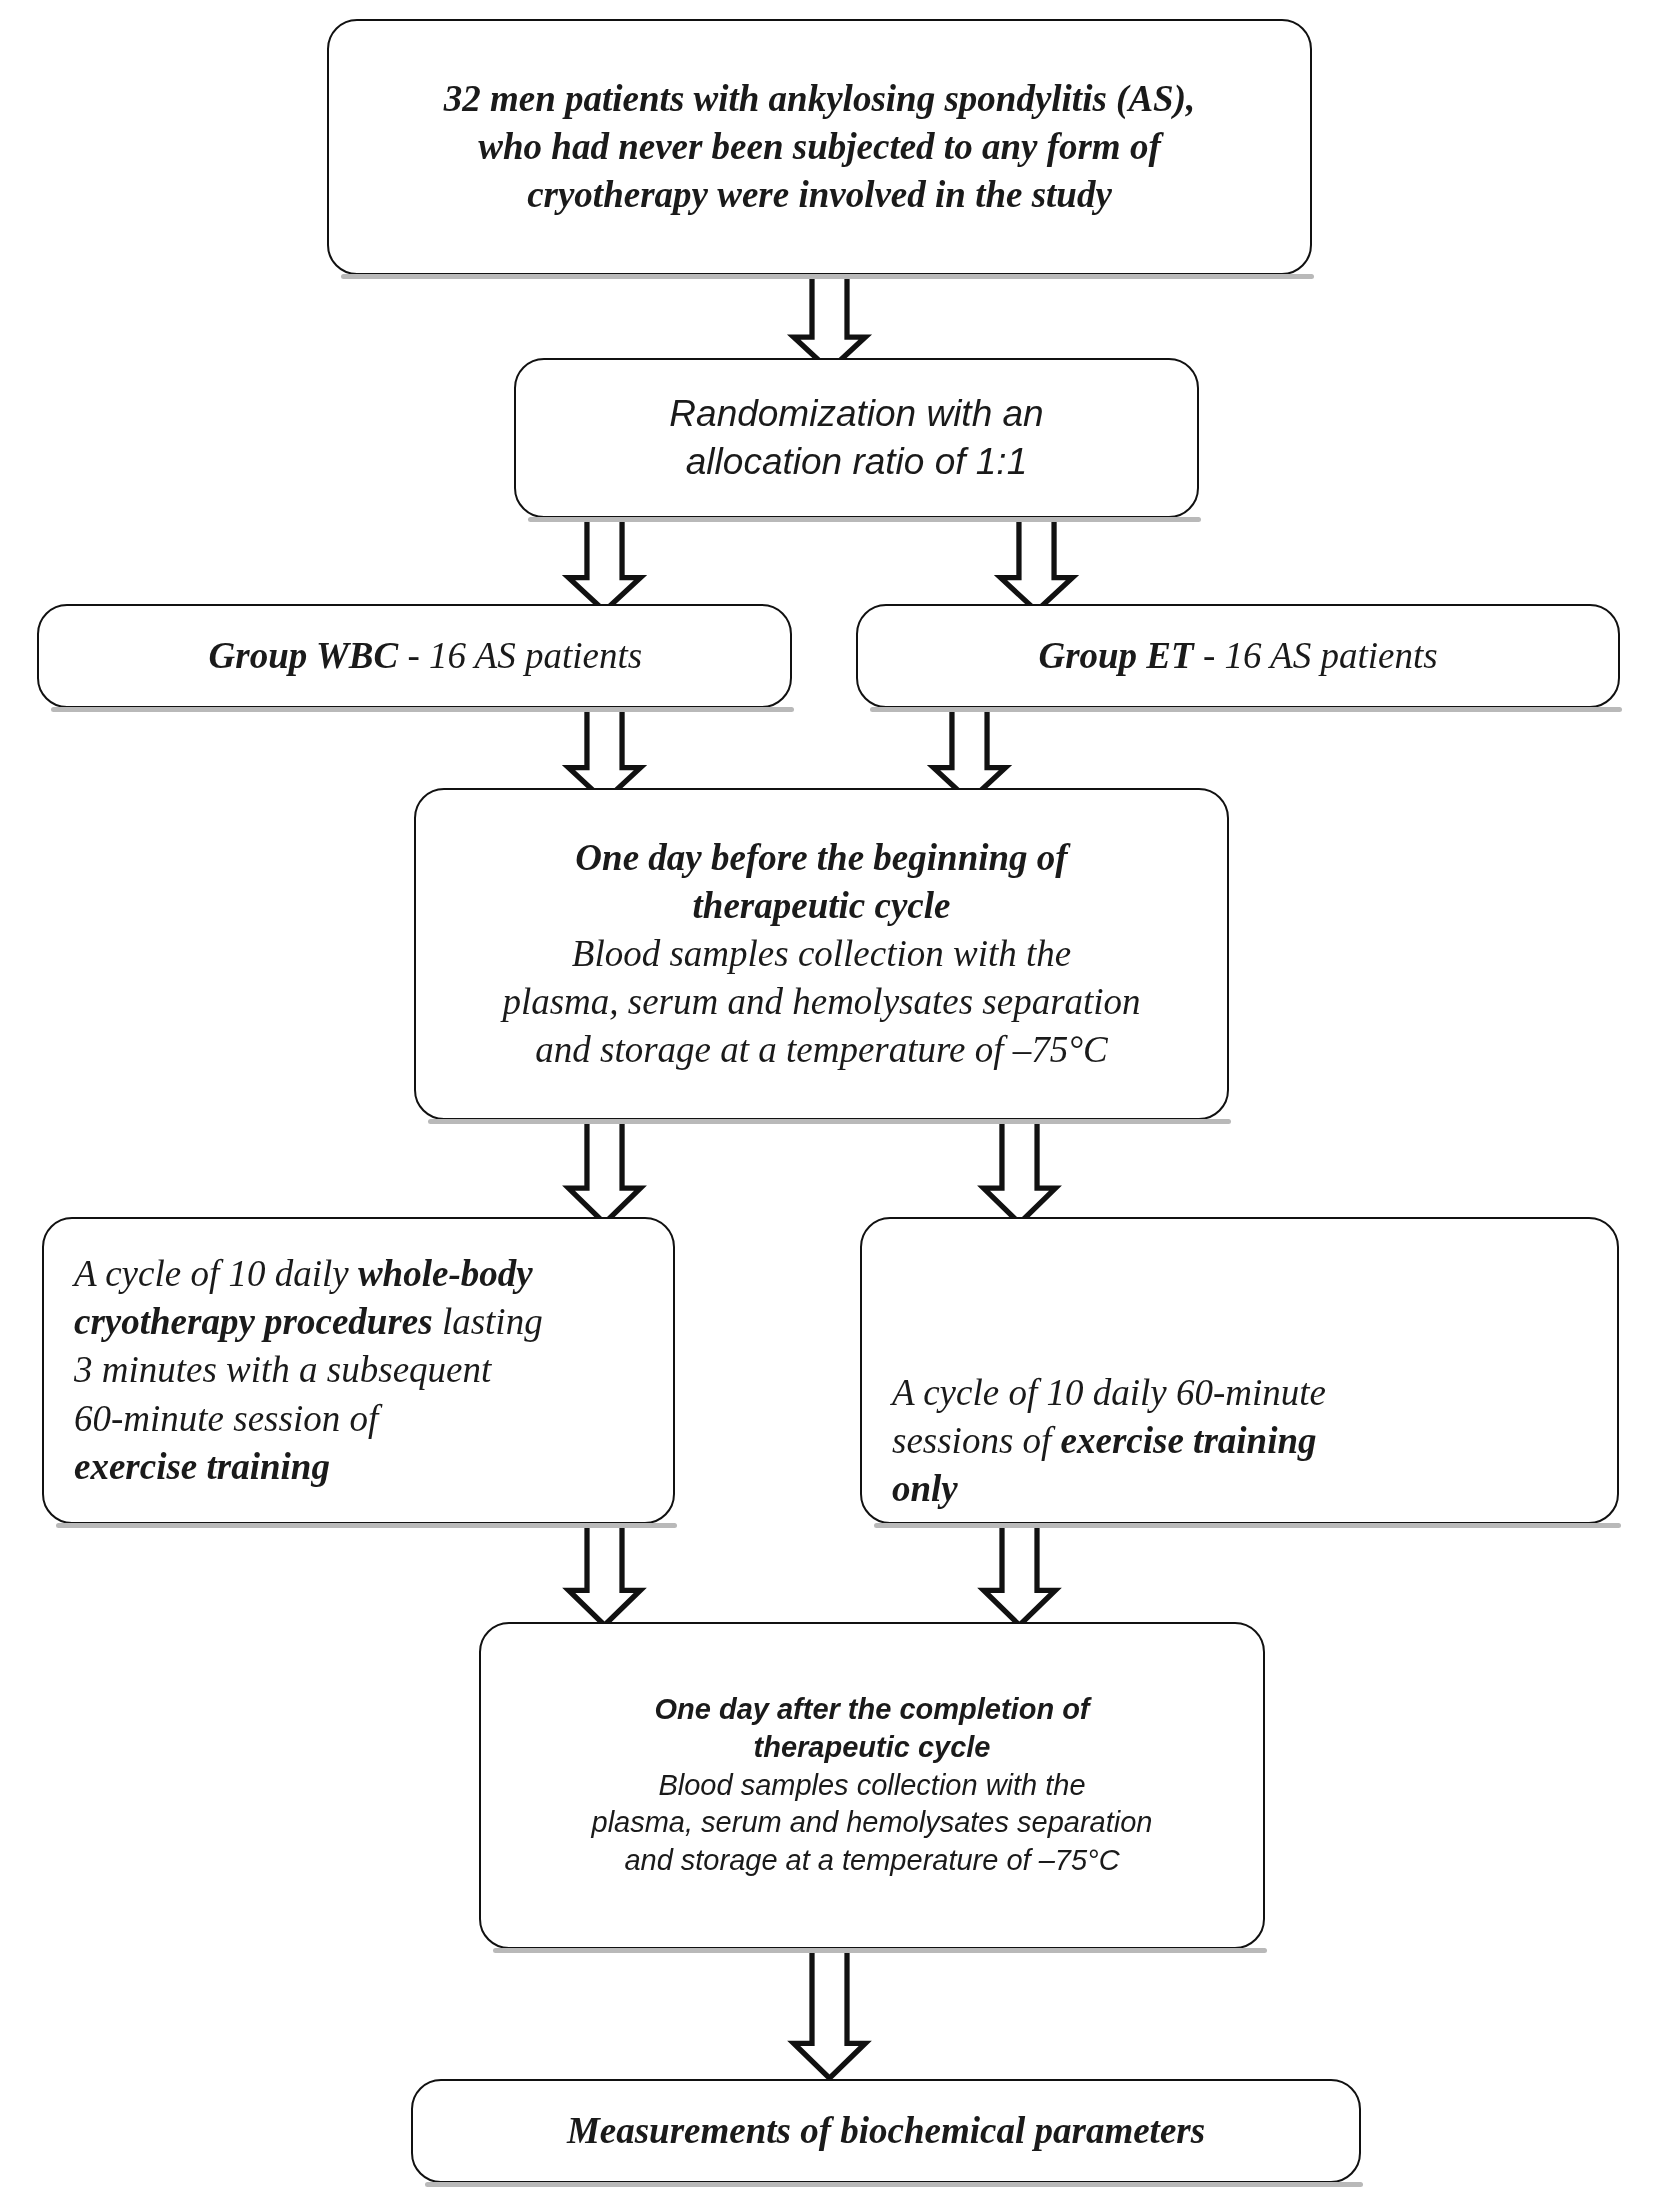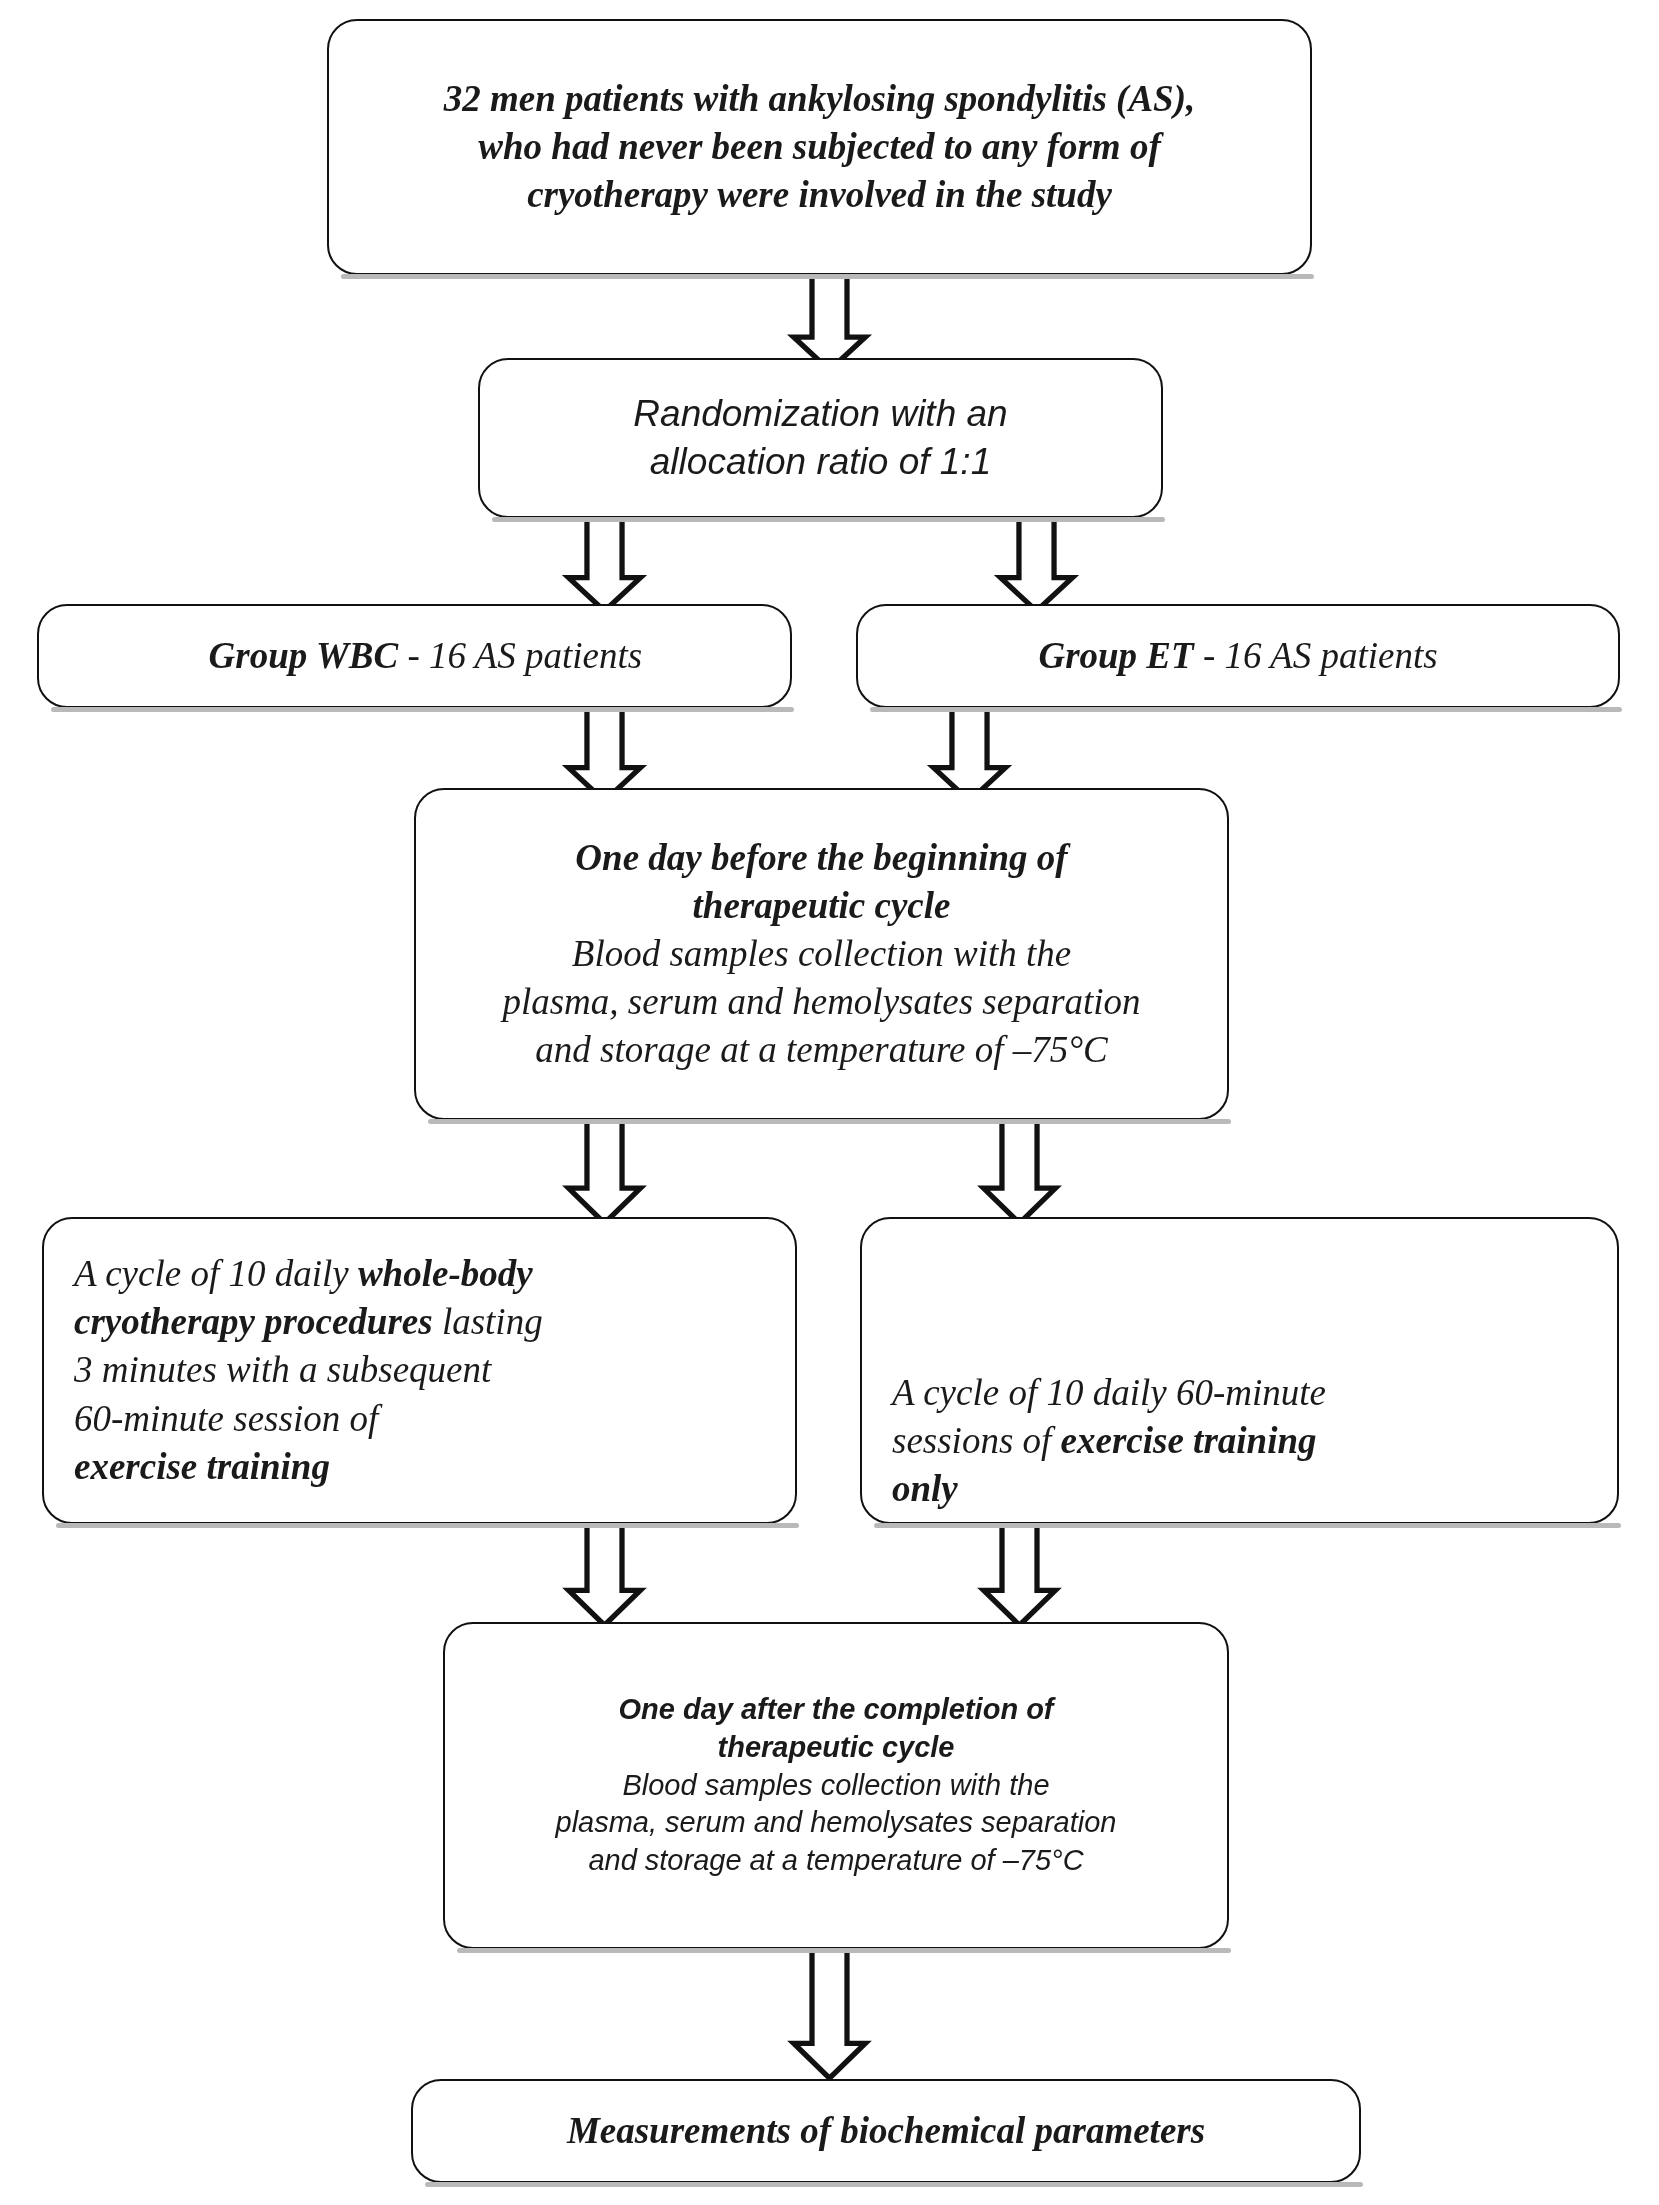--- a/index.html
+++ b/index.html
@@ -41,21 +41,21 @@
     left: 12.3px;
     right: -3.5px;
     bottom: -6.1px;
     height: 5.3px;
     background: #b9b9b9;
     border-radius: 2.6px;
     z-index: -1;
   }
 
   .serif      { font-family: "Liberation Serif", serif; }
-  .sans       { font-family: "Liberation Sans", sans-serif; }
+  .sans       { font-family: "Liberation Sans", sans-serif; margin-left: 36px; }
   .bold       { font-weight: bold; }
 
   .node .txt  { width: 100%; font-style: italic; }
   .node .line { display: block; white-space: nowrap; }
   .node.left-align .txt { text-align: left; }
 
   
   .arrow {
     position: absolute;
     z-index: 2;
@@ -139,21 +139,21 @@
       <path d="M33 0 L33 80 L12 80 L53 120 L94 80 L73 80 L73 0 Z" fill="#ffffff" stroke="#111111" stroke-width="6" stroke-linejoin="miter"></path>
     </svg>
   </div>
 
   <div class="arrow" style="left:973px; top:1118px; width:93px; height:107px;">
     <svg width="93" height="107" viewBox="0 0 106 122">
       <path d="M33 0 L33 80 L12 80 L53 120 L94 80 L73 80 L73 0 Z" fill="#ffffff" stroke="#111111" stroke-width="6" stroke-linejoin="miter"></path>
     </svg>
   </div>
 
-  <div class="node serif left-align" style="left:42px; top:1217px; width:755px; height:307px; font-size:37px; padding:8.8px 30px;">
+  <div class="node serif left-align" style="left:42px; top:1217px; width:633px; height:307px; font-size:37px; padding:8.8px 30px;">
     <span class="txt">
       <span class="line"><span>A cycle of 10 daily </span><span class="bold">whole-body</span></span>
       <span class="line"><span class="bold">cryotherapy procedures</span><span> lasting</span></span>
       <span class="line">3 minutes with a subsequent</span>
       <span class="line">60-minute session of</span>
       <span class="line bold">exercise training</span>
     </span>
   </div>
 
   <div class="node serif left-align" style="left:860px; top:1217px; width:759px; height:307px; font-size:37px; padding:8.8px 30px; align-items:flex-end;">

